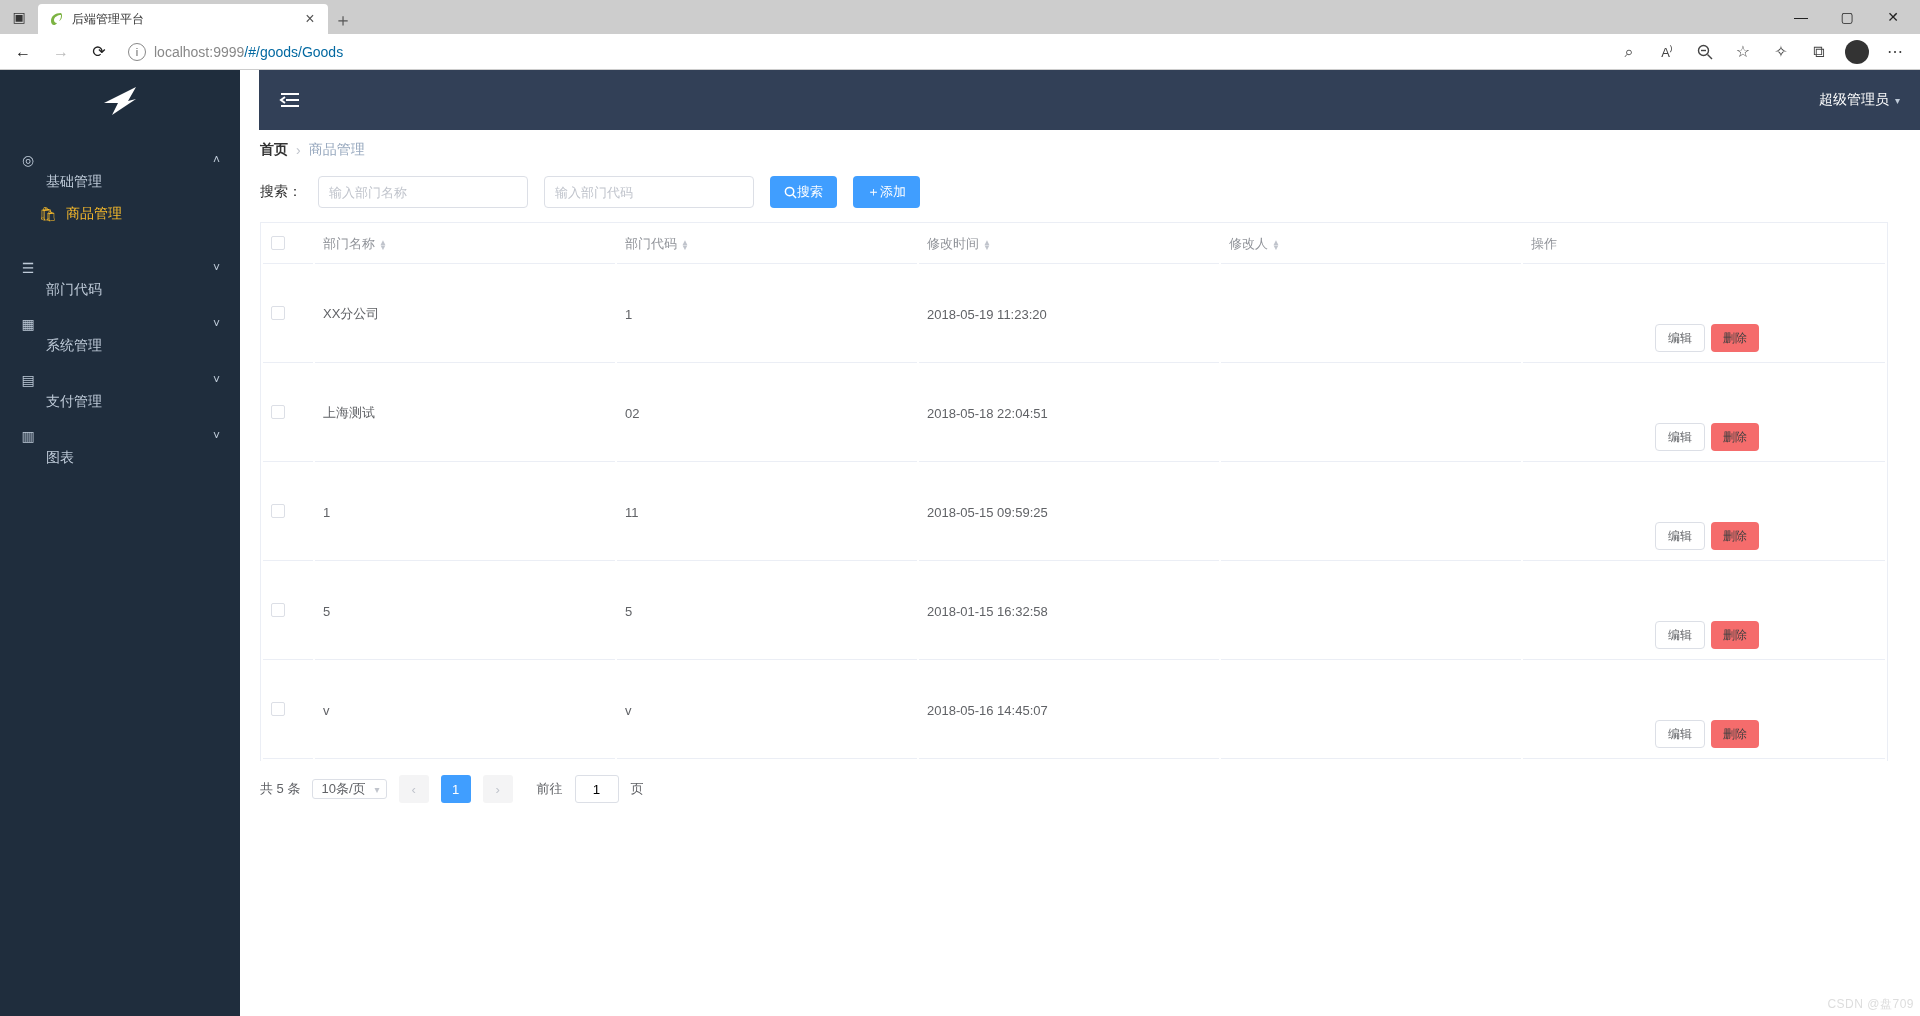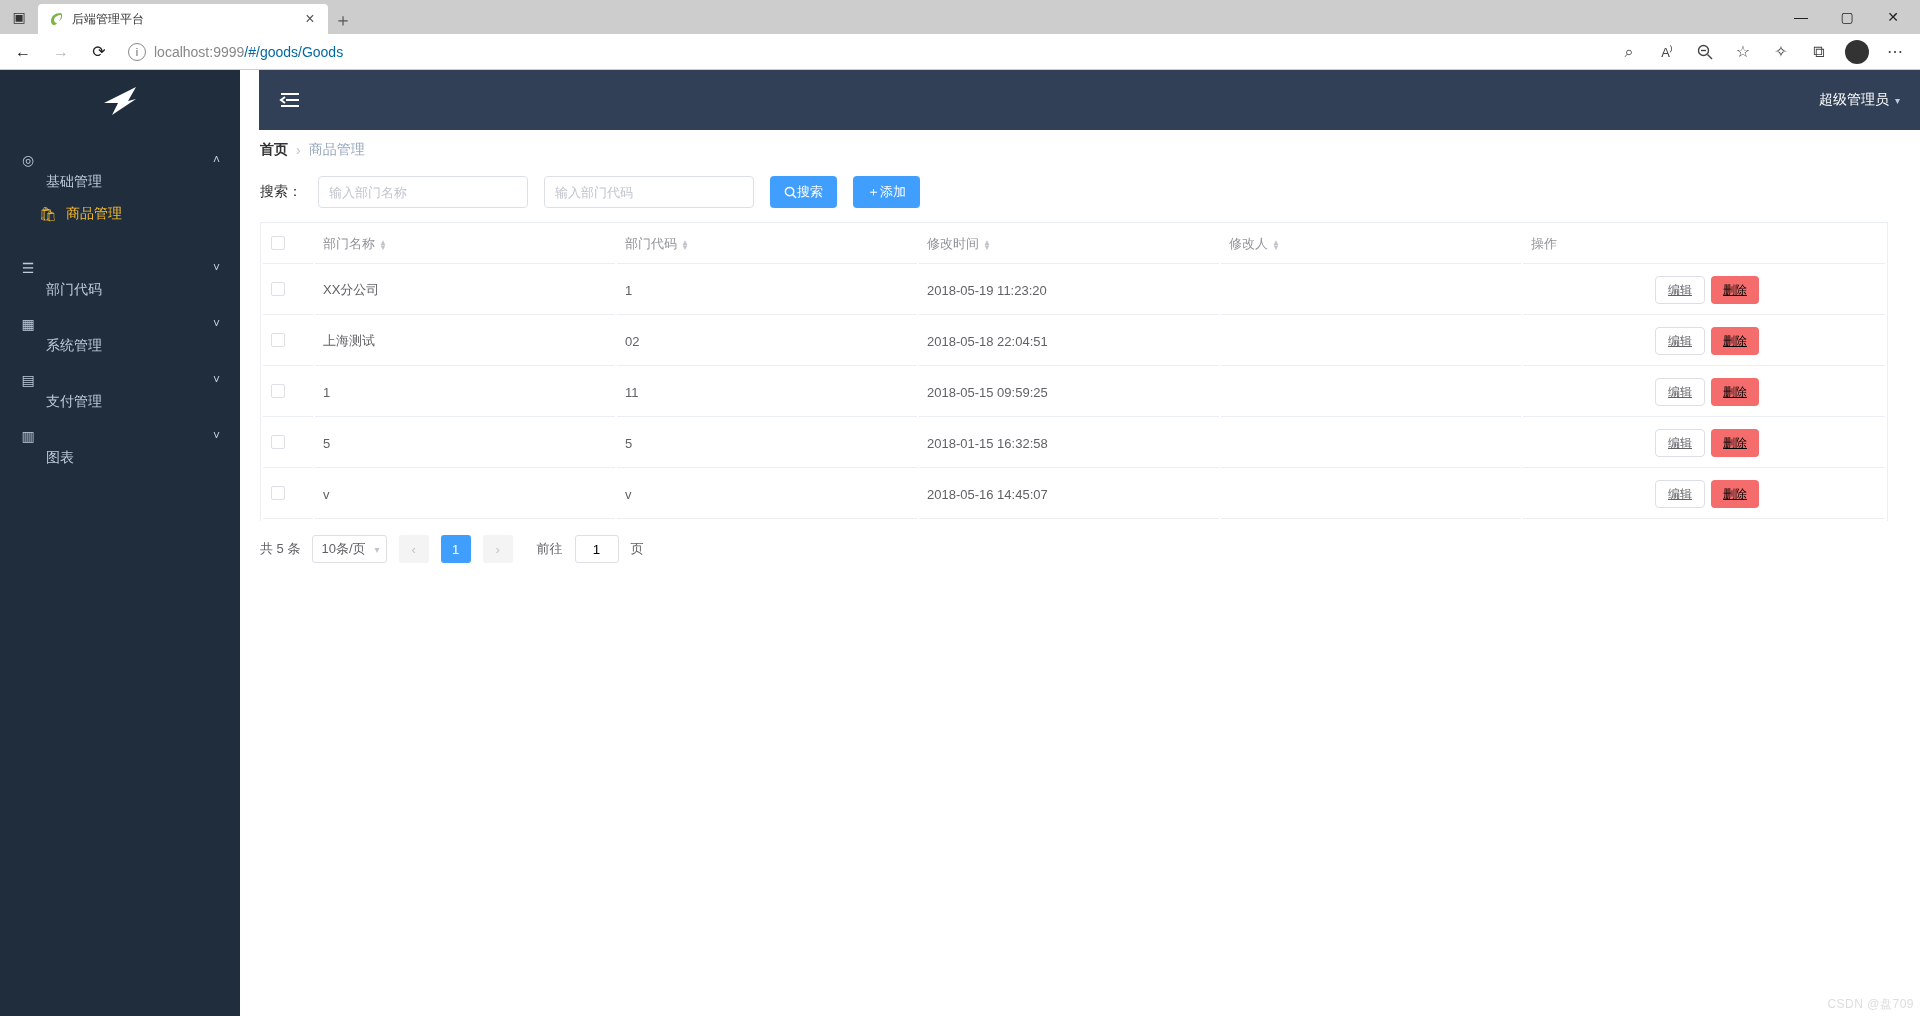--- a/index.html
+++ b/index.html
@@ -46,39 +46,39 @@
   .bc-sep { margin:0 8px; color:#c0c4cc;}
   .bc-last { color:#97a8be; font-weight:400;}
   .content { padding:0 32px 20px 20px;}
   .search-row { display:flex; align-items:center; gap:16px; margin:6px 0 14px 0;}
   .search-label { font-size:14px; color:#333;}
   .el-input { width:210px; height:32px; border:1px solid #dcdfe6; border-radius:4px; padding:0 10px; font-size:13px; color:#606266; outline:none;}
   .el-input::placeholder { color:#c0c4cc;}
   .el-btn { height:32px; padding:0 14px; border:none; border-radius:4px; font-size:13px; display:inline-flex; align-items:center; cursor:pointer;}
   .btn-primary { background:#409eff; color:#fff;}
   .btn-plain { background:#fff; color:#606266; border:1px solid #dcdfe6;}
-  .btn-danger { background:#f56c6c; color:#000000;}
-  .btn-sm { height:28px; padding:0 12px; font-size:12px;text-decoration:underline;}
+  .btn-danger { background:#f56c6c; color:#404040;margin-top:48px;}
+  .btn-sm { height:28px; padding:0 12px; font-size:12px;}
   
   .el-table { width:100%; border:1px solid #ebeef5; border-bottom:none; font-size:13px; color:#606266;}
   .el-table th, .el-table td { border-bottom:1px solid #ebeef5; padding:10px 8px; text-align:left; font-weight:normal;}
   .el-table th { background:#fff; color:#909399; font-size:13px;}
   .el-table .op-cell { text-align:center;}
   .el-table .op-cell .el-btn { margin-left:6px;}
   .checkbox { width:14px; height:14px; border:1px solid #dcdfe6; border-radius:2px; display:inline-block;}
   .sort-caret {display:inline-flex;flex-direction:column;margin-left:4px;line-height:5px;font-size:8px;color:#c0c4cc;vertical-align:middle;}
   .col-check{width:50px;text-align:center;}
   .col-name{width:300px;}
   .col-code{width:300px;}
   .col-time{width:300px;}
   .col-mod{width:300px;}
   .col-op{text-align:center;}
   
   .pagination { display:flex; align-items:center; gap:12px; margin-top:14px; font-size:13px; color:#606266;}
-  .page-size-sel { height:28px; border:1px solid #dcdfe6; border-radius:3px; padding:0 20px 0 8px; display:flex; align-items:center; gap:6px; position:relative;}
+  .page-size-sel { height:20px; border:1px solid #dcdfe6; border-radius:3px; padding:0 20px 0 8px; display:flex; align-items:center; gap:6px; position:relative;}
   .page-size-sel:after{content:"▾"; position:absolute; right:6px; color:#c0c4cc; font-size:10px;}
   .pg-btn { width:30px; height:28px; display:flex; align-items:center; justify-content:center; background:#f4f4f5; border-radius:3px; color:#c0c4cc;}
   .pg-num { width:30px; height:28px; display:flex; align-items:center; justify-content:center; border-radius:3px;}
   .pg-num.active { background:#409eff; color:#fff;}
   .pg-jump-input { width:44px; height:28px; border:1px solid #dcdfe6; border-radius:3px; text-align:center;}
   .watermark { position:fixed; right:6px; bottom:3px; font-size:12px; color:#ddd; letter-spacing:.5px;margin-top:16px;}
   svg{display:block;}
 </style>
 </head>
 <body>

